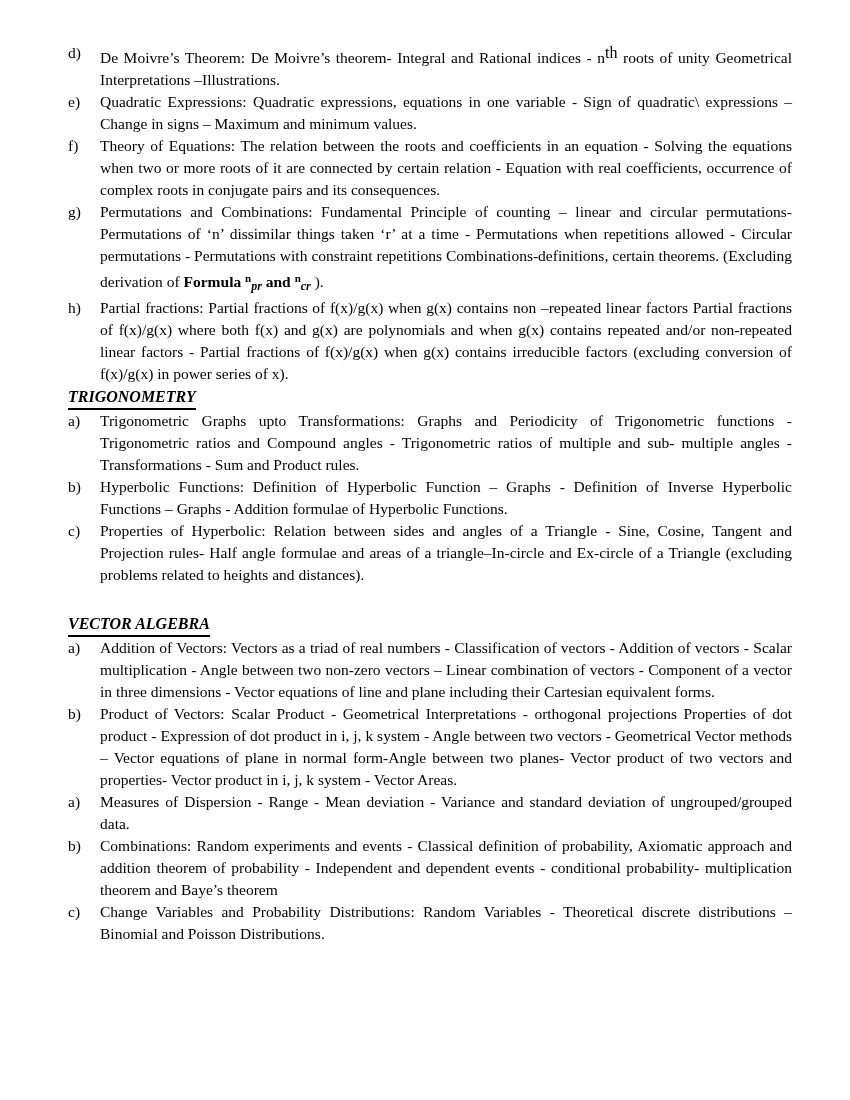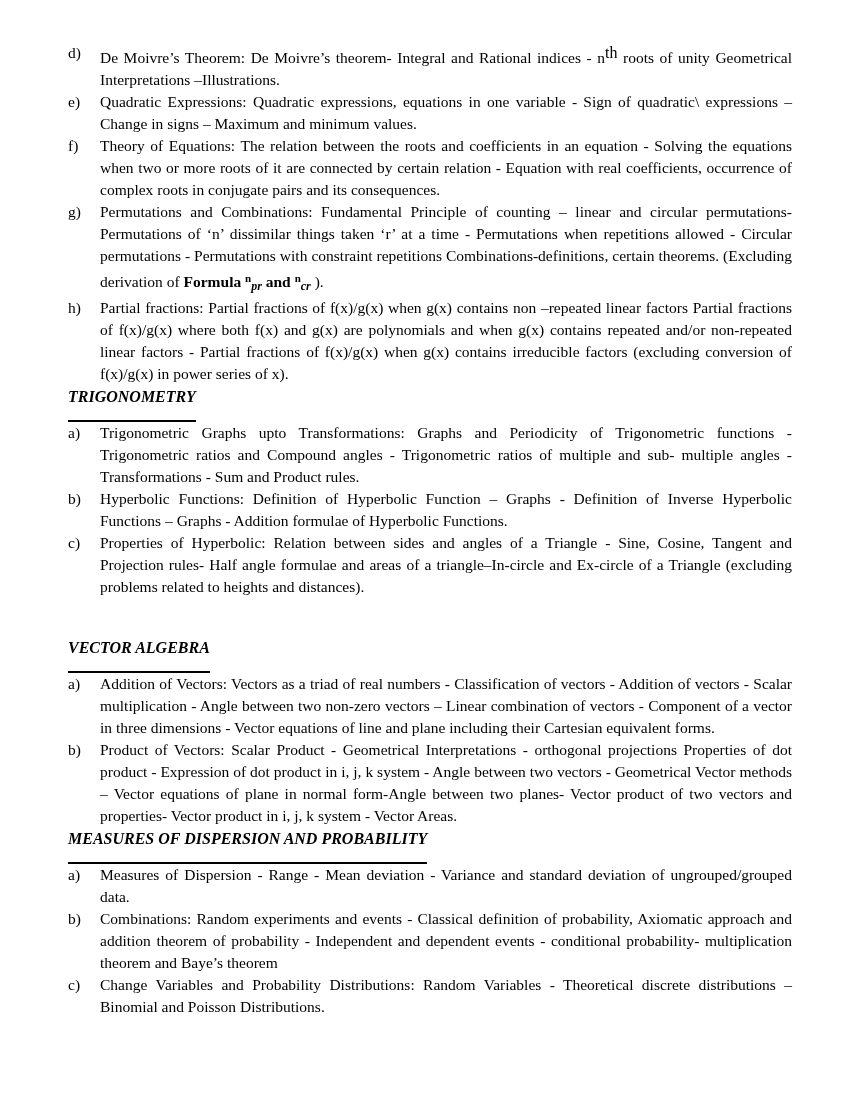--- a/index.html
+++ b/index.html
@@ -10,31 +10,31 @@
     background: #ffffff;
     box-sizing: border-box;
     padding: 42px 58px 0 68px;
     font-family: "Liberation Serif", serif;
     font-size: 15.5px;
     line-height: 22px;
     color: #000000;
     overflow: hidden;
   }
   .section { margin: 0; }
-  .section.gap-before { margin-top: 38px; }
+  .section.gap-before { margin-top: 26px; }
   .heading {
     font-weight: bold;
     font-style: italic;
     font-size: 16px;
     line-height: 23px;
   }
   .heading-text {
     display: inline-block;
     border-bottom: 2px solid #000;
-    padding-bottom: 12px;
+    padding-bottom: 0px;
   }
   .item {
     position: relative;
     padding-left: 32px;
     text-align: justify;
   }
   .item .label {
     position: absolute;
     left: 0;
     top: 0;
@@ -62,19 +62,18 @@
         <div class="item"><span class="label">a)</span><b class="title">Trigonometric Graphs upto Transformations</b><span>: Graphs and Periodicity of Trigonometric functions - Trigonometric ratios and Compound angles - Trigonometric ratios of multiple and sub- multiple angles - Transformations - Sum and Product rules.</span></div>
         <div class="item"><span class="label">b)</span><b class="title">Hyperbolic Functions</b><span>: Definition of Hyperbolic Function – Graphs - Definition  of Inverse Hyperbolic Functions – Graphs - Addition formulae of Hyperbolic Functions.</span></div>
         <div class="item"><span class="label">c)</span><b class="title">Properties of Hyperbolic</b><span>: Relation between sides and angles of a Triangle - Sine, Cosine, Tangent and Projection rules- Half angle formulae and areas of a triangle–In-circle and Ex-circle of a Triangle (excluding problems related to heights and distances).</span></div>
       </section>
       <section class="section gap-before">
         <div class="heading"><span class="heading-text">VECTOR ALGEBRA</span></div>
         <div class="item"><span class="label">a)</span><b class="title">Addition of Vectors</b><span>: Vectors as a triad of real numbers - Classification of vectors - Addition of vectors - Scalar multiplication - Angle between two non-zero vectors – Linear combination of vectors - Component of a vector in three dimensions - Vector equations of line and plane including their Cartesian equivalent forms.</span></div>
         <div class="item"><span class="label">b)</span><b class="title">Product of Vectors</b><span>: Scalar Product  - Geometrical Interpretations  - orthogonal projections Properties of dot product - Expression of dot product in i, j, k system - Angle between two vectors - Geometrical Vector methods – Vector equations of plane in normal form-Angle between two planes- Vector product of two vectors and properties- Vector product in i, j, k system - Vector Areas.</span></div>
       </section>
       <section class="section">
-        <div class="heading"><span class="heading-text">MEASURES OF DISPERSION AND PROBABILITY</span></div>
         <div class="item"><span class="label">a)</span><b class="title">Measures of Dispersion</b><span> - Range - Mean deviation - Variance and standard deviation of ungrouped/grouped data.</span></div>
         <div class="item"><span class="label">b)</span><b class="title">Combinations</b><span>: Random experiments and events - Classical definition of probability, Axiomatic approach and addition theorem of probability - Independent and dependent events - conditional probability- multiplication theorem and Baye’s theorem</span></div>
         <div class="item"><span class="label">c)</span><b class="title">Change Variables and Probability Distributions</b><span>: Random Variables - Theoretical discrete distributions – Binomial and Poisson Distributions.</span></div>
       </section>
     </div>
 </div>
 
 </body></html>

